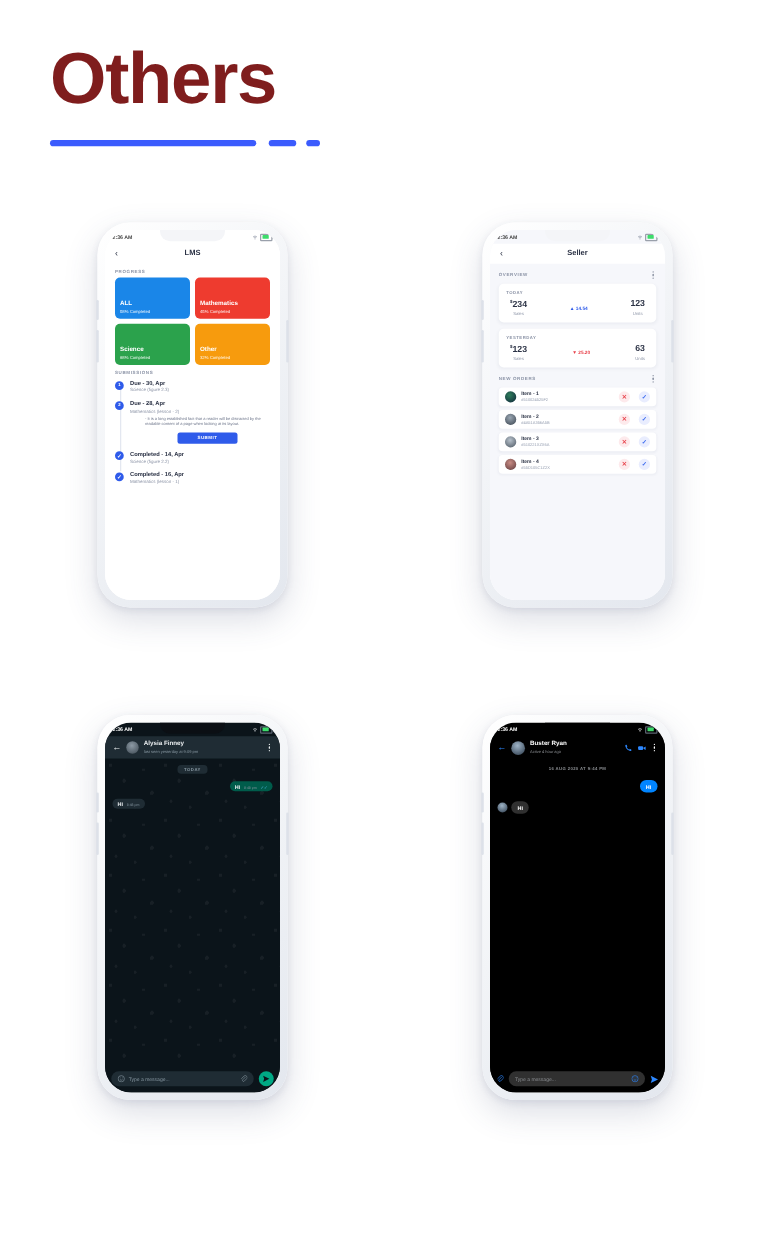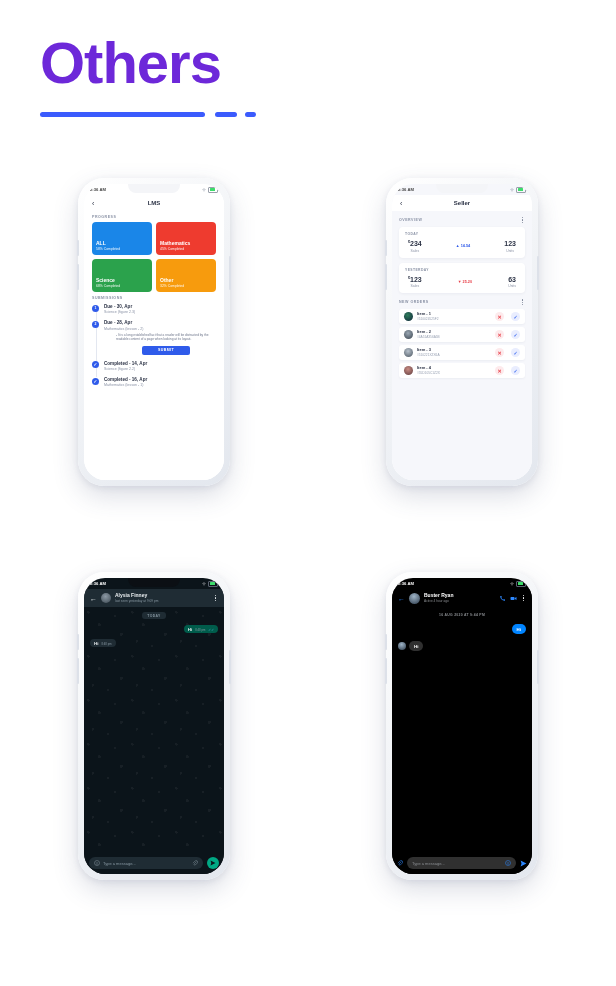--- a/index.html
+++ b/index.html
@@ -4,21 +4,21 @@
 <style>
   html,body{margin:0;padding:0;}
   body{
     width:616px;height:986px;background:#ffffff;
     font-family:"Liberation Sans",sans-serif;
     position:relative;overflow:hidden;
   }
   
   .page-title{
     position:absolute;left:40px;top:34px;
-    font-size:58px;font-weight:bold;color:#6d28d9;
+    font-size:58px;font-weight:bold;color:#7f1d1d;
     letter-spacing:-1px;line-height:1;
   }
   .title-rule{position:absolute;left:40px;top:112px;width:165px;height:5px;background:#3b5bfd;border-radius:3px;}
   .title-dash1{position:absolute;left:215px;top:112px;width:22px;height:5px;background:#3b5bfd;border-radius:3px;}
   .title-dash2{position:absolute;left:245px;top:112px;width:11px;height:5px;background:#3b5bfd;border-radius:3px;}
 
   
   .phone{position:absolute;width:152px;height:308px;}
   .phone .frame{
     position:absolute;inset:0;border-radius:26px;

